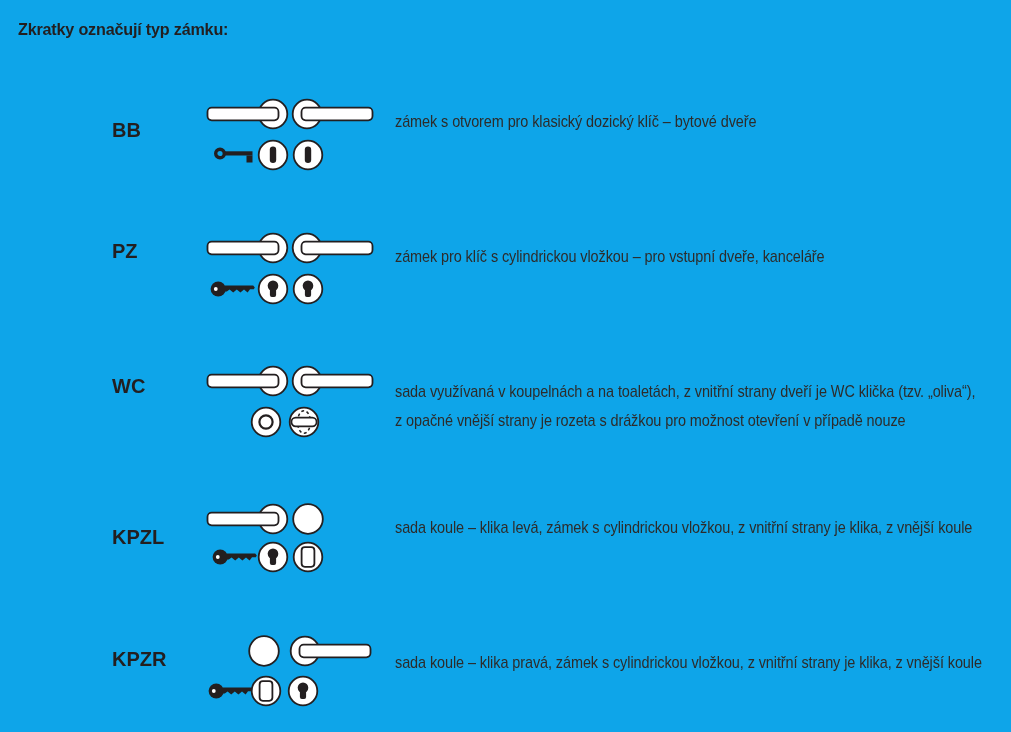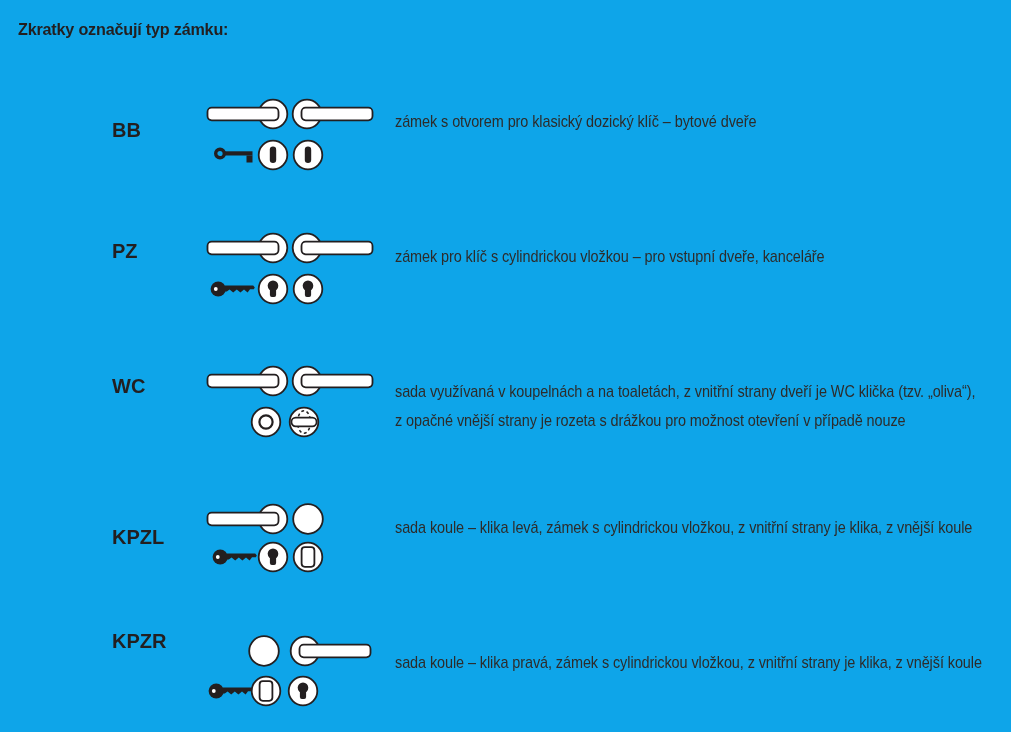--- a/index.html
+++ b/index.html
@@ -172,21 +172,21 @@
       </svg>
     </span>
   <span class="icon" style="left:292px; top:541px">
       <svg width="32" height="32" viewBox="0 0 32 32">
         <circle class="o" cx="16" cy="16" r="14.3"></circle>
         <rect class="o" x="9.6" y="6.2" width="12.8" height="19.6" rx="3.2"></rect>
       </svg>
     </span>
   <div class="desc" style="top:518px">sada koule – klika levá, zámek s cylindrickou vložkou, z vnitřní strany je klika, z vnější koule</div>
 
-  <div class="code" style="top:630px">KPZR</div>
+  <div class="code" style="top:648px">KPZR</div>
   <span class="icon" style="left:248px; top:635px">
       <svg width="32" height="32" viewBox="0 0 32 32">
         <circle class="o" cx="16" cy="16" r="14.8"></circle>
       </svg>
     </span>
   <span class="icon" style="left:288px; top:635px">
       <svg width="84" height="32" viewBox="0 0 84 32">
         <circle class="o" cx="17" cy="16" r="14.3"></circle>
         <rect class="o" x="11.5" y="9.7" width="71" height="12.6" rx="4.2"></rect>
       </svg>

